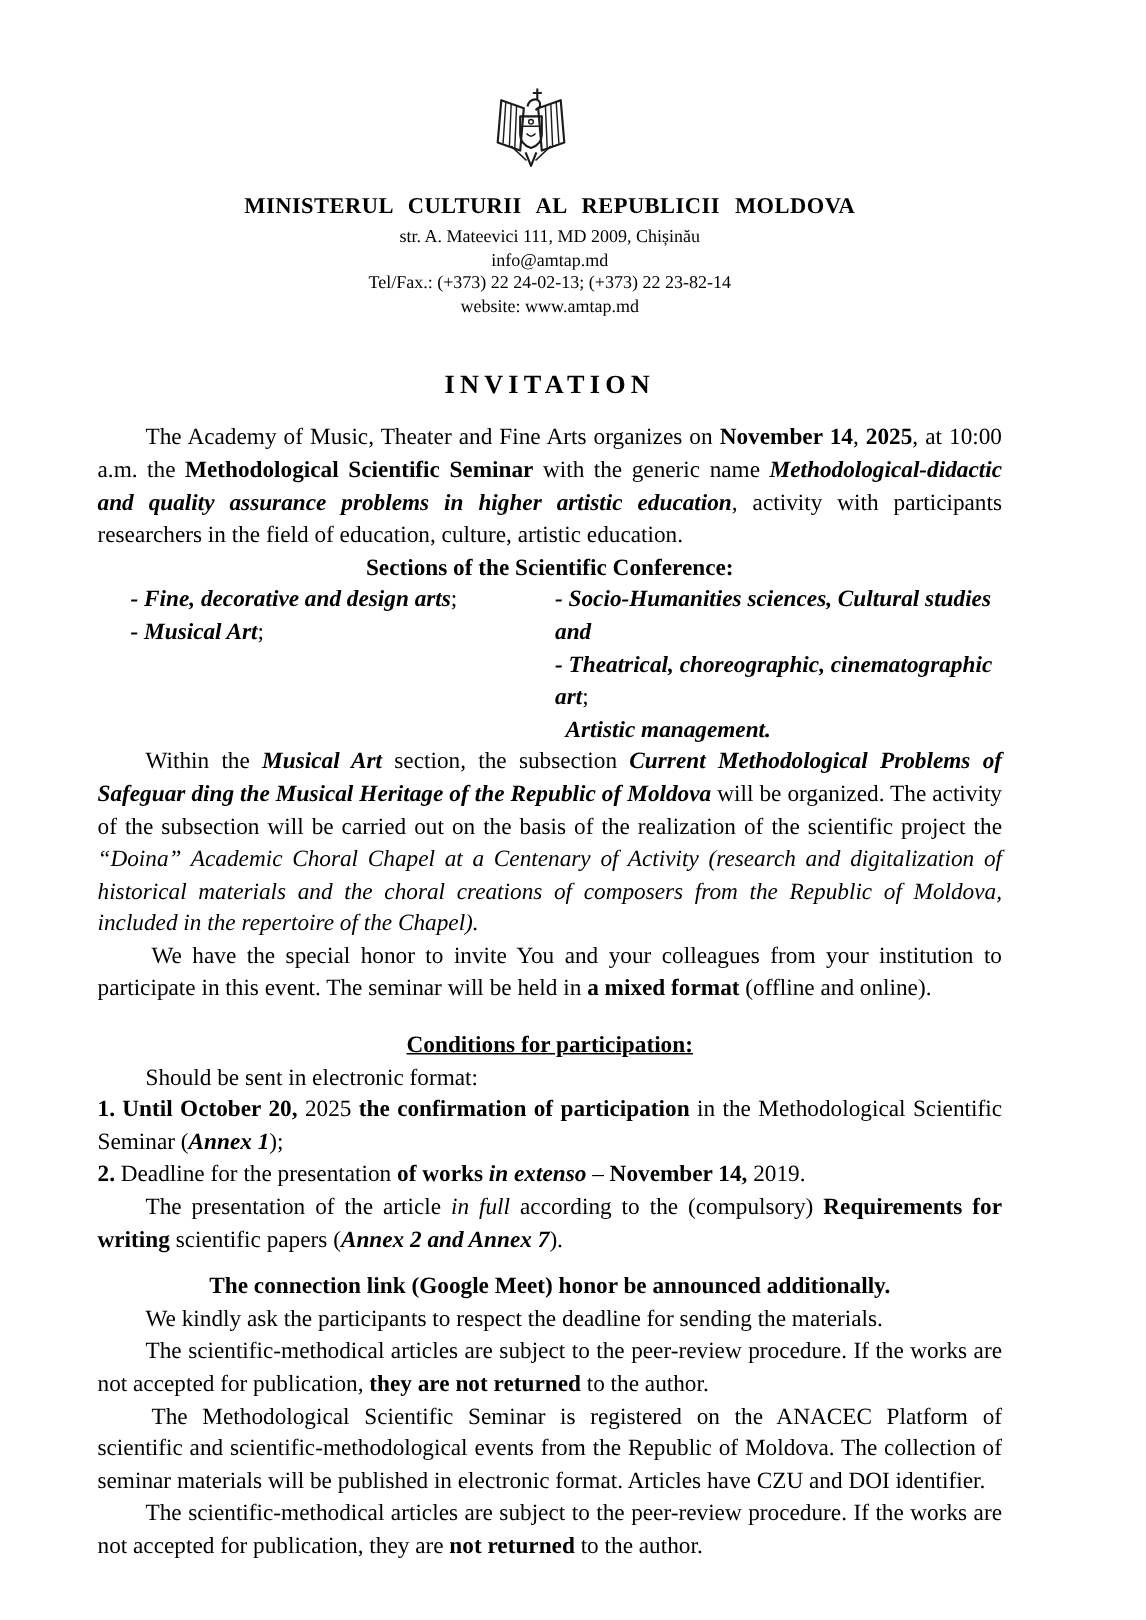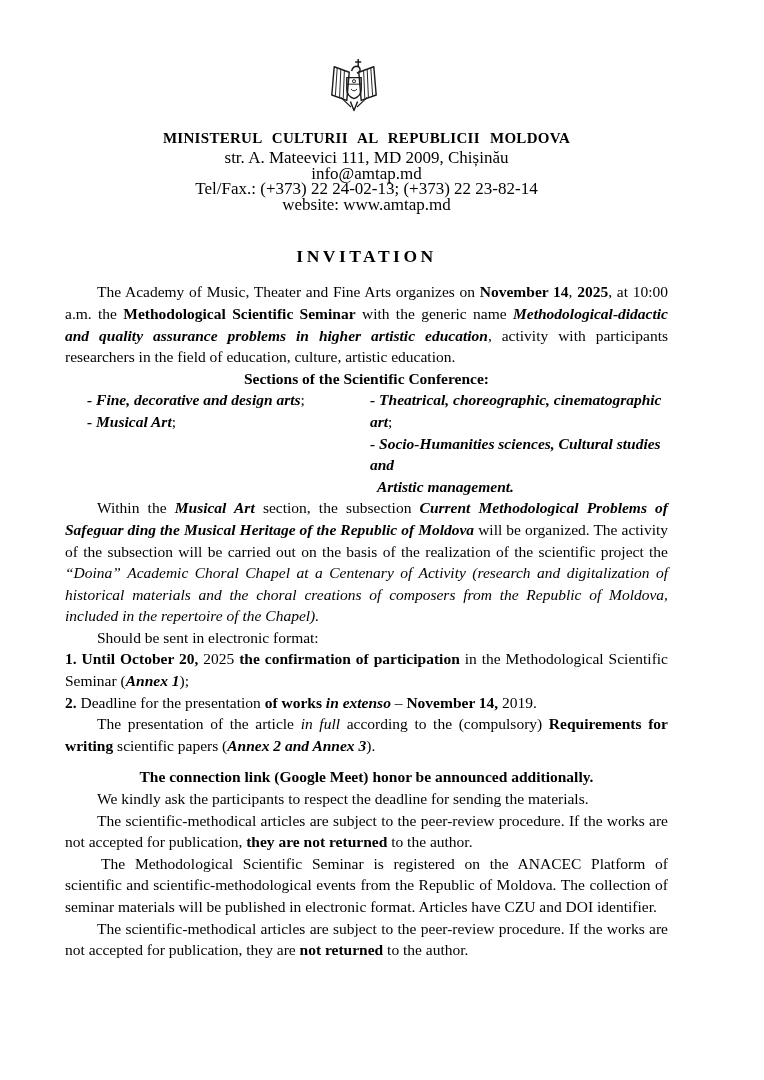--- a/index.html
+++ b/index.html
@@ -11,21 +11,21 @@
   .page{box-sizing:border-box;width:764px;height:1080px;padding:57px 96px 0 65px;}
   .emblem{display:block;margin:0 auto 8px auto;transform:translateX(-13px);}
   .ministry{
     text-align:center;font-weight:bold;font-size:15px;line-height:18px;
     word-spacing:6px;letter-spacing:0.3px;
   }
   .academy{
     margin-top:12px;text-align:center;font-weight:bold;font-size:18.6px;line-height:24px;
     text-decoration:underline;letter-spacing:0.3px;
   }
-  .addr{margin-top:3px;text-align:center;font-size:17px;line-height:15.6px;}
+  .addr{margin-top:3px;text-align:center;font-size:12px;line-height:15.6px;}
   .doc-title{
     margin-top:33px;text-align:center;font-weight:bold;font-size:17.5px;line-height:23px;
     letter-spacing:3.5px;
   }
   .bodytext{margin-top:13px;font-size:15.5px;line-height:21.6px;}
   .bodytext p{margin:0;}
   .ind{text-indent:32px;}
   .ind-lg{text-indent:36px;}
   .just{text-align:justify;}
   .center{text-align:center;}
@@ -89,37 +89,39 @@
     <p class="ind just"><span>The Academy of Music, Theater and Fine Arts organizes on </span><span class="rb">November 14</span><span>, </span><span class="rb">2025</span><span>, at 10:00 a.m. the </span><span class="rb">Methodological Scientific Seminar</span><span> with the generic name </span><span class="rbi">Methodological-didactic and quality assurance problems in higher artistic education</span><span>, activity with participants researchers in the field of education, culture, artistic education.</span></p>
 
     <div class="center bold">Sections of the Scientific Conference:</div>
 
     <div class="sections">
       <div class="sec-left">
         <div><span class="rbi">- Fine, decorative and design arts</span><span>;</span></div>
         <div><span class="rbi">- Musical Art</span><span>;</span></div>
       </div>
       <div class="sec-right">
+        <div><span class="rbi">- Socio-Humanities sciences, Cultural studies and</span></div>
         <div><span class="rbi">- Theatrical, choreographic, cinematographic art</span><span>;</span></div>
-        <div><span class="rbi">- Socio-Humanities sciences, Cultural studies and</span></div>
         <div class="sec-cont"><span class="rbi">Artistic management.</span></div>
       </div>
     </div>
 
     <p class="ind just mt-blank"><span>Within the </span><span class="rbi">Musical Art</span><span> section, the subsection </span><span class="rbi">Current Methodological Problems of Safeguar ding the Musical Heritage of the Republic of Moldova</span><span> will be organized. The activity of the subsection will be carried out on the basis of the realization of the scientific project the </span><span class="ri">“Doina” Academic Choral Chapel at a Centenary of Activity (research and digitalization of historical materials and the choral creations of composers from the Republic of Moldova, included in the repertoire of the Chapel).</span></p>
 
+    <p class="ind-lg just mt-half"><span>We have the special honor to invite You and your colleagues from your institution to participate in this event. The seminar will be held in </span><span class="rb">a mixed format</span><span> (offline and online).</span></p>
 
+    <div class="center bold und mt-16">Conditions for participation:</div>
 
     <p class="ind">Should be sent in electronic format:</p>
 
     <p class="just"><span class="rb">1. Until October 20,</span><span> 2025 </span><span class="rb">the confirmation of participation</span><span> in the Methodological Scientific Seminar (</span><span class="rbi">Annex 1</span><span>);</span></p>
 
     <p class="just"><span class="rb">2.</span><span> Deadline for the presentation </span><span class="rb">of works</span><span> </span><span class="rbi">in extenso</span><span> – </span><span class="rb">November 14,</span><span> 2019.</span></p>
 
-    <p class="ind just"><span>The presentation of the article </span><span class="ri">in full</span><span> according to the (compulsory) </span><span class="rb">Requirements for writing</span><span> scientific papers (</span><span class="rbi">Annex 2 and Annex 3</span><span>).</span></p>
+    <p class="ind just"><span>The presentation of the article </span><span class="ri">in full</span><span> according to the (compulsory) </span><span class="rb">Requirements for writing</span><span> scientific papers (</span><span class="rbi">Annex 2 and Annex 7</span><span>).</span></p>
 
     <div class="center bold mt-half">The connection link (Google Meet) honor be announced additionally.</div>
 
     <p class="ind">We kindly ask the participants to respect the deadline for sending the materials.</p>
 
     <p class="ind just mt-16"><span>The scientific-methodical articles are subject to the peer-review procedure. If the works are not accepted for publication, </span><span class="rb">they are not returned</span><span> to the author.</span></p>
 
     <p class="ind-lg just mt-15">The Methodological Scientific Seminar is registered on the ANACEC Platform of scientific and scientific-methodological events from the Republic of Moldova. The collection of seminar materials will be published in electronic format. Articles have CZU and  DOI identifier.</p>
 
     <p class="ind just"><span>The scientific-methodical articles are subject to the peer-review procedure. If the works are not accepted for publication, they are </span><span class="rb">not returned</span><span> to the author.</span></p>

